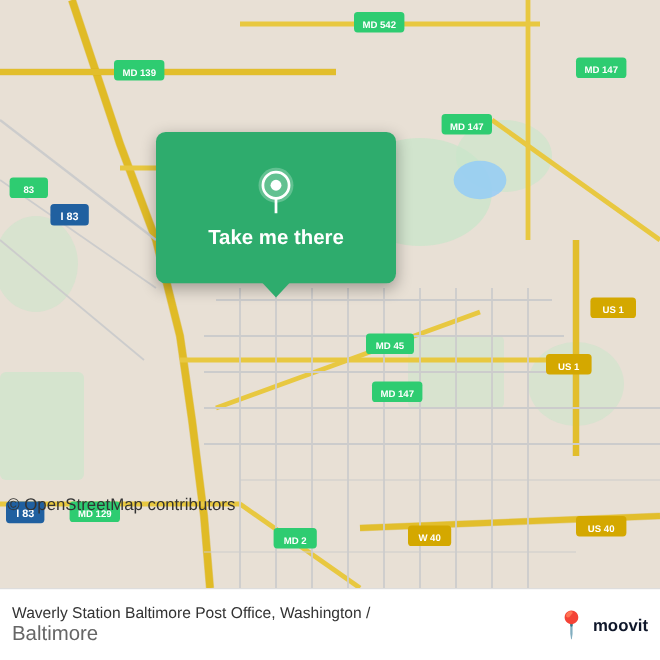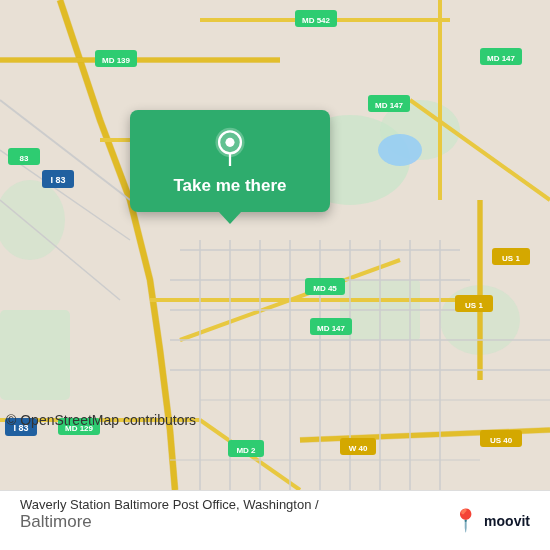--- a/index.html
+++ b/index.html
@@ -29,21 +29,21 @@
     }
 
     
     .popup-card {
       position: absolute;
       top: 110px;
       left: 130px;
       width: 200px;
       background: #2eac6d;
       border-radius: 8px;
-      padding: 16px;
+      padding: 28px;
       display: flex;
       flex-direction: column;
       align-items: center;
       box-shadow: 0 4px 12px rgba(0,0,0,0.3);
       cursor: pointer;
     }
 
     .popup-pin {
       width: 40px;
       height: 40px;
@@ -83,21 +83,22 @@
       pointer-events: none;
     }
 
     
     #footer {
       width: 550px;
       height: 60px;
       background: white;
       border-top: 1px solid #ddd;
       display: flex;
-      padding: 6px 20px;
+      align-items: center;
+      padding: 6px 10px;
       gap: 24px;
     }
 
     .footer-text {
       flex: 1;
     }
 
     .footer-title {
       font-size: 13px;
       color: #333;

